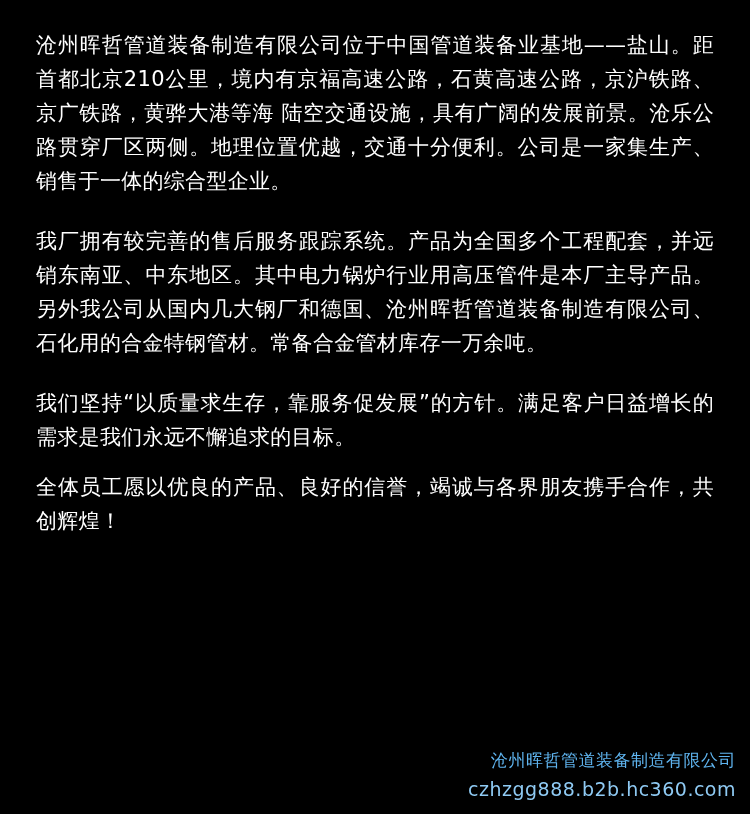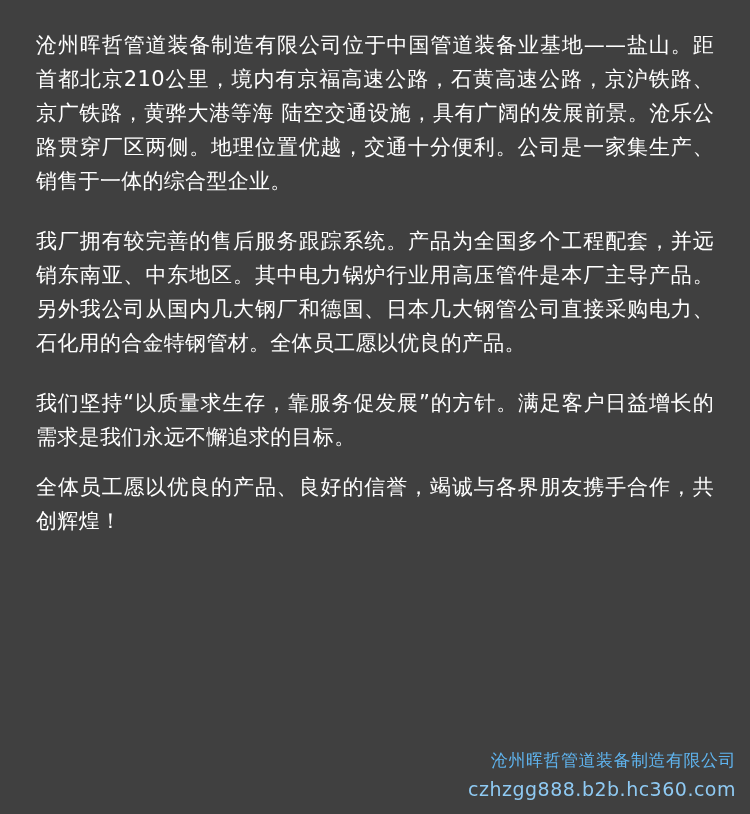--- a/index.html
+++ b/index.html
@@ -10,21 +10,21 @@
     width: 750px;
     height: 814px;
     background: #1a91e8;
     font-family: "DejaVu Sans", "Liberation Sans", sans-serif;
     overflow: hidden;
   }
   .page {
     position: relative;
     width: 750px;
     height: 814px;
-    background: #404040;
+    background: #000000;
     box-sizing: border-box;
   }
   .content {
     position: absolute;
     left: 36px;
     top: 28px;
     width: 678px;
     color: #ffffff;
   }
   .para {
@@ -63,19 +63,19 @@
     white-space: nowrap;
     margin-top: 24px;
   }
 </style>
 </head>
 <body>
 
 <div class="page">
   <div class="content">
     <p class="para">沧州晖哲管道装备制造有限公司位于中国管道装备业基地——盐山。距首都北京210公里，境内有京福高速公路，石黄高速公路，京沪铁路、京广铁路，黄骅大港等海 陆空交通设施，具有广阔的发展前景。沧乐公路贯穿厂区两侧。地理位置优越，交通十分便利。公司是一家集生产、销售于一体的综合型企业。</p>
-    <p class="para">我厂拥有较完善的售后服务跟踪系统。产品为全国多个工程配套，并远销东南亚、中东地区。其中电力锅炉行业用高压管件是本厂主导产品。另外我公司从国内几大钢厂和德国、日本几大钢管公司直接采购电力、石化用的合金特钢管材。全体员工愿以优良的产品。</p>
+    <p class="para">我厂拥有较完善的售后服务跟踪系统。产品为全国多个工程配套，并远销东南亚、中东地区。其中电力锅炉行业用高压管件是本厂主导产品。另外我公司从国内几大钢厂和德国、沧州晖哲管道装备制造有限公司、石化用的合金特钢管材。常备合金管材库存一万余吨。</p>
     <p class="para para-tight">我们坚持“以质量求生存，靠服务促发展”的方针。满足客户日益增长的需求是我们永远不懈追求的目标。</p>
     <p class="para">全体员工愿以优良的产品、良好的信誉，竭诚与各界朋友携手合作，共创辉煌！</p>
   </div>
   <div class="watermark-company">沧州晖哲管道装备制造有限公司</div>
   <div class="watermark-url">czhzgg888.b2b.hc360.com</div>
 </div>
 
 </body></html>

